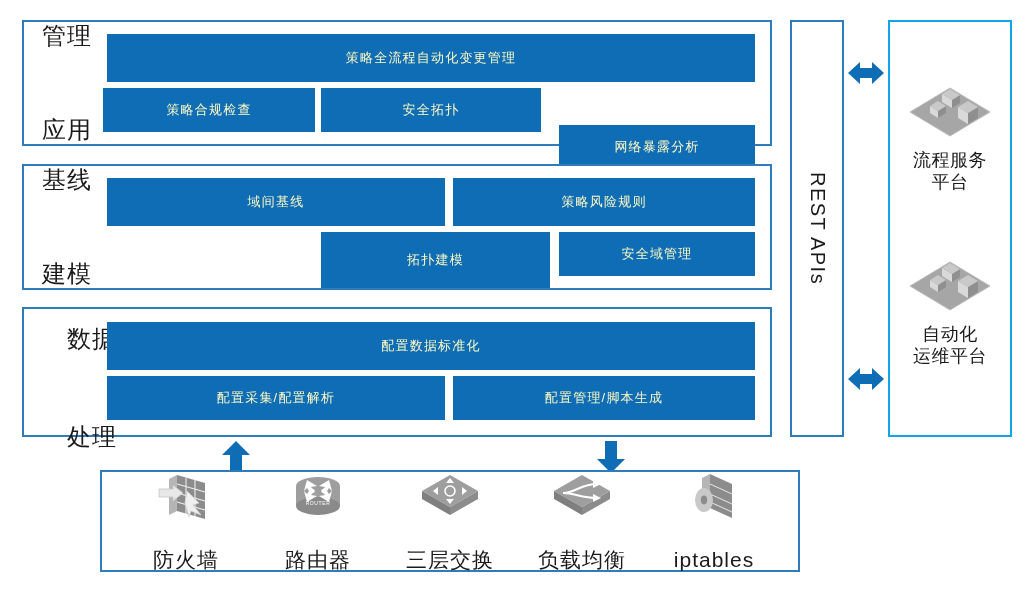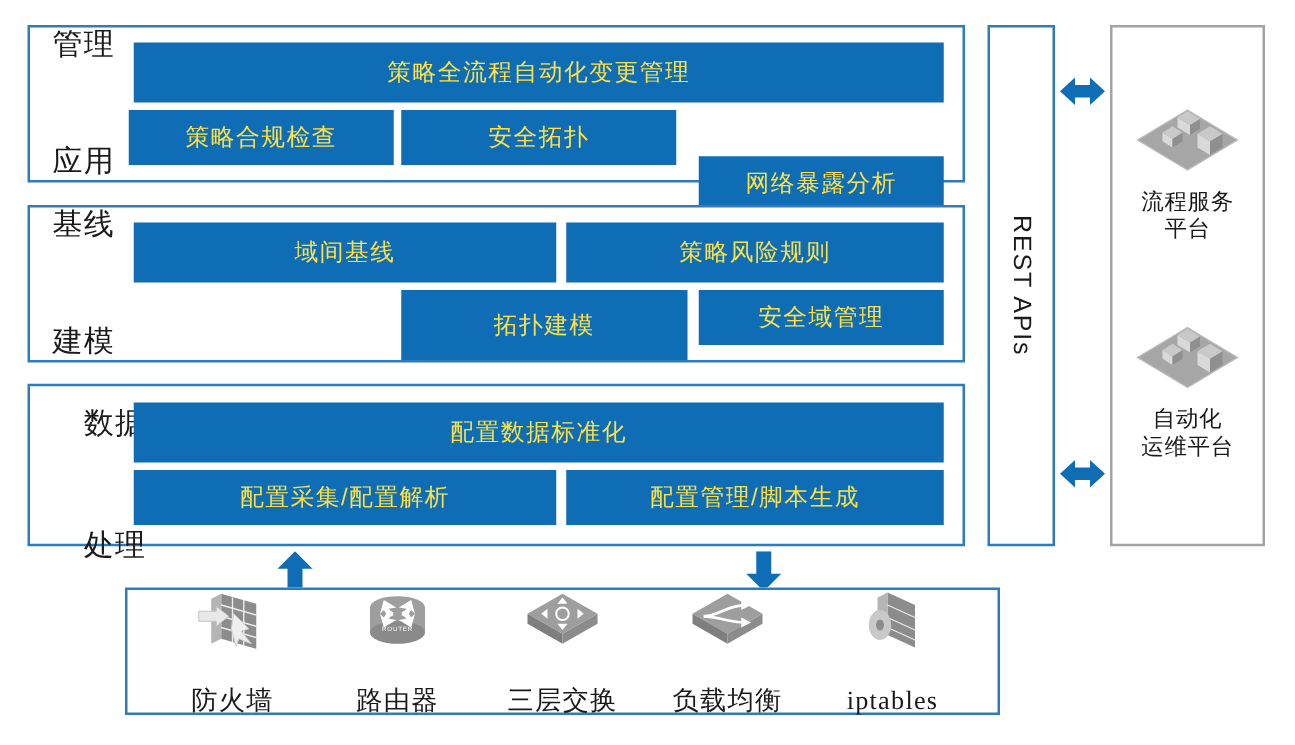--- a/index.html
+++ b/index.html
@@ -27,23 +27,23 @@
     font-size:24px;line-height:1.16;
     letter-spacing:1px;
     font-weight:400;
     text-align:center;
   }
   .layer-title span{display:block;}
 
   .bar{
     position:absolute;
     background:#0e6db5;
-    color:#fde047;
+    color:#fef9c3;
     display:flex;align-items:center;justify-content:center;
-    font-size:19px;
+    font-size:13px;
     letter-spacing:1.2px;
     box-sizing:border-box;
     white-space:nowrap;
   }
 
   
   .v-arrow{position:absolute;}
 
   
   .rest-panel{
@@ -57,21 +57,21 @@
     writing-mode:vertical-rl;
     font-size:20px;
     color:#1a1a1a;
     letter-spacing:1.5px;
     white-space:nowrap;
   }
 
   
   .plat-panel{
     position:absolute;
-    border:2px solid #a3a3a3;
+    border:2px solid #0ea5e9;
     background:#ffffff;
     box-sizing:border-box;
   }
   .plat-item{
     position:absolute;
     left:0;right:0;
     display:flex;flex-direction:column;
     align-items:center;justify-content:flex-start;
   }
   .plat-caption{
@@ -96,21 +96,21 @@
   }
   .device{
     display:flex;flex-direction:column;
     align-items:center;justify-content:flex-end;
     width:128px;
   }
   .device-icon{height:58px;display:flex;align-items:center;justify-content:center;}
   .device-label{
     margin-top:20px;
     font-size:21px;color:#1a1a1a;
-    letter-spacing:1px;white-space:nowrap;font-family:Liberation Serif, serif;
+    letter-spacing:1px;white-space:nowrap;
   }
 </style>
 </head>
 <body>
 
 <div id="stage">
 
   <div class="layer-box" style="left:22px;top:20px;width:750px;height:126px;">
     <div class="layer-title" style="top:0;height:122px;">
       <span>管理</span>

